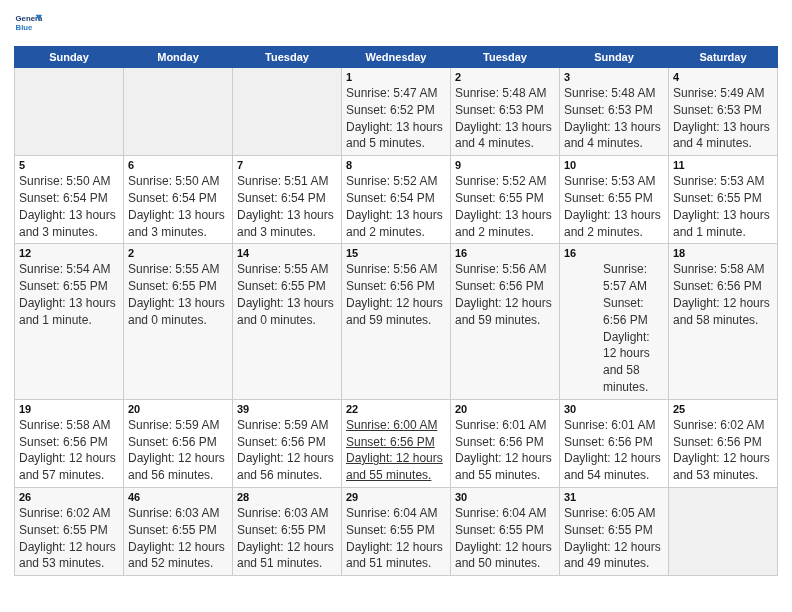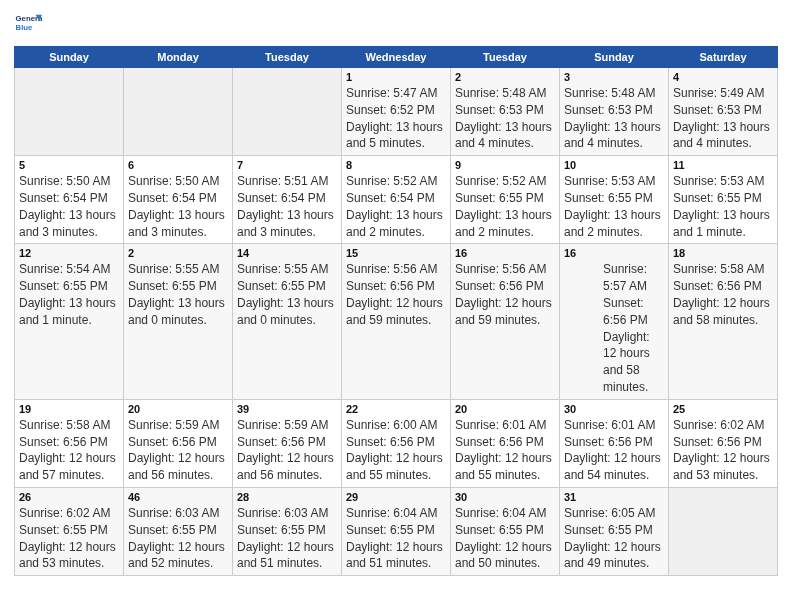--- a/index.html
+++ b/index.html
@@ -280,21 +280,21 @@
           </td>
           <td>
             <div class="day-num">39</div>
             <div class="day-info" style="white-space: pre-line;">Sunrise: 5:59 AM
 Sunset: 6:56 PM
 Daylight: 12 hours
 and 56 minutes.</div>
           </td>
           <td>
             <div class="day-num">22</div>
-            <div class="day-info" style="white-space: pre-line;">Sunrise: 6:00 AM
+            <div class="day-info" style="white-space: pre-line; text-decoration: underline;">Sunrise: 6:00 AM
 Sunset: 6:56 PM
 Daylight: 12 hours
 and 55 minutes.</div>
           </td>
           <td>
             <div class="day-num">20</div>
             <div class="day-info" style="white-space: pre-line;">Sunrise: 6:01 AM
 Sunset: 6:56 PM
 Daylight: 12 hours
 and 55 minutes.</div>

